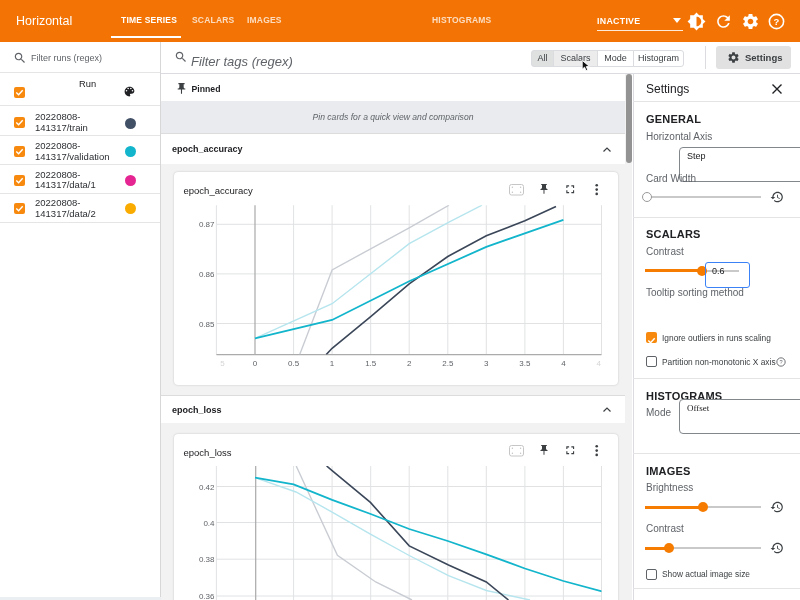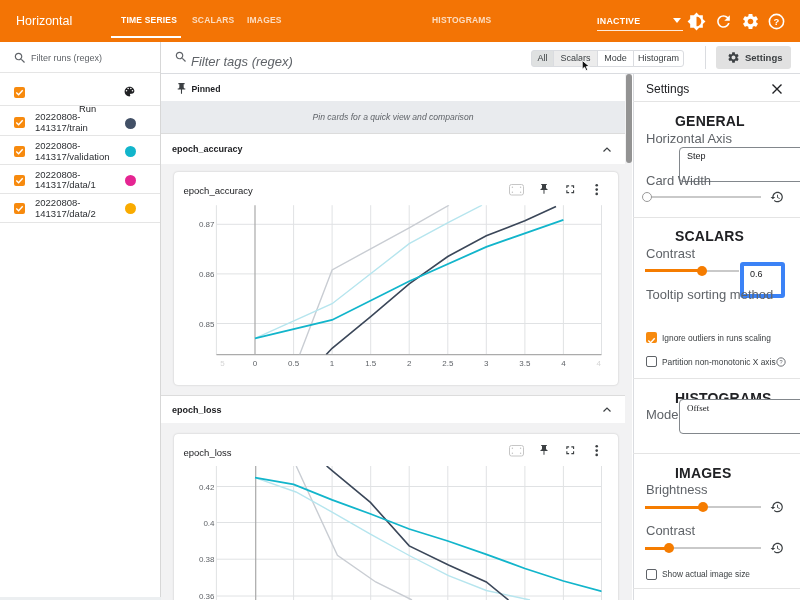--- a/index.html
+++ b/index.html
@@ -51,22 +51,22 @@
 
   
   #sb-track { position:absolute; left:625px; top:74px; width:7px; height:526px; background:#f2f2f3; }
   #sb-thumb { position:absolute; left:625.5px; top:74px; width:6px; height:89px; background:#939393; border-radius:3px; }
 
   
   #panel { position:absolute; left:633px; top:74px; width:167px; height:526px; background:#fff;
     border-left:1px solid #dadce0; }
   .pdiv { position:absolute; left:0; width:167px; height:1px; background:#e4e4e4; }
   .ptitle { position:absolute; left:646px; font-size:12px; color:#202124; }
-  .psec { position:absolute; left:646px; font-size:14px; font-weight:700; color:#202124; letter-spacing:0.2px;margin-left:29px; }
-  .plbl { position:absolute; left:646px; font-size:13px; color:#5f6368; }
+  .psec { position:absolute; left:646px; font-size:11px; font-weight:700; color:#202124; letter-spacing:0.2px; }
+  .plbl { position:absolute; left:646px; font-size:10px; color:#5f6368; }
   .psel { position:absolute; left:646px; width:144px; height:35px; border:1px solid #82878c; border-radius:4px;
     background:#fff; font-size:9px; color:#202124; line-height:17px; padding-left:7px;margin-left:33px; }
   .psel:after { content:""; position:absolute; right:8px; top:7px; width:0; height:0;
     border-left:4.5px solid transparent; border-right:4.5px solid transparent; border-top:5px solid #5f6368; }
   .ptrack { position:absolute; height:2px; background:#c9c9c9; }
   .ptrack-on { position:absolute; height:3px; background:#f57c00; }
   .pthumb { position:absolute; width:10px; height:10px; border-radius:50%; background:#f57c00; }
   .pcb { position:absolute; width:11px; height:11px; border-radius:2px; }
   .pcblbl { position:absolute; font-size:8.4px; color:#3c4043; }
 </style>
@@ -110,21 +110,21 @@
       <path fill="#5f6368" d="M15.5 14h-.79l-.28-.27C15.41 12.59 16 11.11 16 9.5 16 5.91 13.09 3 9.5 3S3 5.91 3 9.5 5.91 16 9.5 16c1.61 0 3.09-.59 4.23-1.57l.27.28v.79l5 4.99L20.49 19l-4.99-5zm-6 0C7.01 14 5 11.99 5 9.5S7.01 5 9.5 5 14 7.01 14 9.5 11.99 14 9.5 14z"></path>
     </svg>
   <div class="abs" style="left:31px; top:53px; font-size:9px; color:#5f6368;">Filter runs (regex)</div>
   <div class="srow" style="top:42px; height:31px;"></div>
 
   <div class="cbx" style="left:14px; top:87px;">
       <svg width="11" height="11" viewBox="0 0 24 24">
         <path fill="none" stroke="#fff" stroke-width="3" d="M5 12l5 5 9-10"></path>
       </svg>
     </div>
-  <div class="abs" style="left:35px; top:104px; font-size:9.3px; color:#202124;padding-left:44px;">Run</div>
+  <div class="abs" style="left:35px; top:79px; font-size:9.3px; color:#202124;padding-left:44px;">Run</div>
   <svg class="abs" style="left:123px; top:85px;" width="13" height="13" viewBox="0 0 24 24">
       <path fill="#202124" d="M12 3c-4.97 0-9 4.03-9 9s4.03 9 9 9c.83 0 1.5-.67 1.5-1.5 0-.39-.15-.74-.39-1.01-.23-.26-.38-.61-.38-.99 0-.83.67-1.5 1.5-1.5H16c2.76 0 5-2.24 5-5 0-4.42-4.03-8-9-8zm-5.5 9c-.83 0-1.5-.67-1.5-1.5S5.67 9 6.5 9 8 9.67 8 10.5 7.33 12 6.5 12zm3-4C8.67 8 8 7.33 8 6.5S8.67 5 9.5 5s1.5.67 1.5 1.5S10.33 8 9.5 8zm5 0c-.83 0-1.5-.67-1.5-1.5S13.67 5 14.5 5s1.5.67 1.5 1.5S15.33 8 14.5 8zm3 4c-.83 0-1.5-.67-1.5-1.5S16.67 9 17.5 9s1.5.67 1.5 1.5-.67 1.5-1.5 1.5z"></path>
     </svg>
   <div class="srow" style="top:73px; height:33px;"></div>
 
   <div class="cbx" style="left:14px; top:117px;">
       <svg width="11" height="11" viewBox="0 0 24 24">
         <path fill="none" stroke="#fff" stroke-width="3" d="M5 12l5 5 9-10"></path>
       </svg>
     </div>
@@ -358,21 +358,21 @@
   <svg class="abs" style="left:770px; top:190px;" width="14" height="14" viewBox="0 0 24 24">
       <path fill="#3c4043" d="M13 3c-4.97 0-9 4.03-9 9H1l3.89 3.89.07.14L9 12H6c0-3.87 3.13-7 7-7s7 3.13 7 7-3.13 7-7 7c-1.93 0-3.68-.79-4.94-2.06l-1.42 1.42C8.27 19.99 10.51 21 13 21c4.97 0 9-4.03 9-9s-4.03-9-9-9zm-1 5v5l4.28 2.54.72-1.21-3.5-2.08V8H12z"></path>
     </svg>
   <div class="pdiv" style="left:633px; top:217px;"></div>
 
   <div class="psec" style="left:646px; top:228px;">SCALARS</div>
   <div class="plbl" style="left:646px; top:246px;">Contrast</div>
   <div class="ptrack" style="left:702px; top:269.5px; width:37px;"></div>
   <div class="ptrack-on" style="left:645px; top:269px; width:57px;"></div>
   <div class="pthumb" style="left:697px; top:265.5px;"></div>
-  <div class="abs" style="left:740px; top:262px; width:45px; height:36px; border:4px solid #3b82f6; border-radius:3px; font-size:9px; color:#202124; line-height:16px; padding-left:6px;">0.6</div>
+  <div class="abs" style="left:705px; top:262px; width:45px; height:26px; border:1px solid #3b82f6; border-radius:3px; font-size:9px; color:#202124; line-height:16px; padding-left:6px;">0.6</div>
   <div class="plbl" style="left:646px; top:287px;">Tooltip sorting method</div>
   <div class="pcb" style="left:646px; top:332px; background:#f78a0e;"><svg width="11" height="11" viewBox="0 0 24 24">
         <path fill="none" stroke="#fff" stroke-width="3" d="M5 12l5 5 9-10"></path>
       </svg></div>
   <div class="pcblbl" style="left:662px; top:332.5px;">Ignore outliers in runs scaling</div>
   <div class="pcb" style="left:646px; top:356px; border:1.6px solid #5f6368;"></div>
   <div class="pcblbl" style="left:662px; top:356.5px;">Partition non-monotonic X axis</div>
   <svg class="abs" style="left:776px; top:356.5px;" width="10" height="10" viewBox="0 0 24 24">
     <circle cx="12" cy="12" r="10" fill="none" stroke="#5f6368" stroke-width="2.2"></circle>
     <text x="12" y="17" font-size="13.5" fill="#5f6368" text-anchor="middle" font-family="Liberation Sans">?</text>

